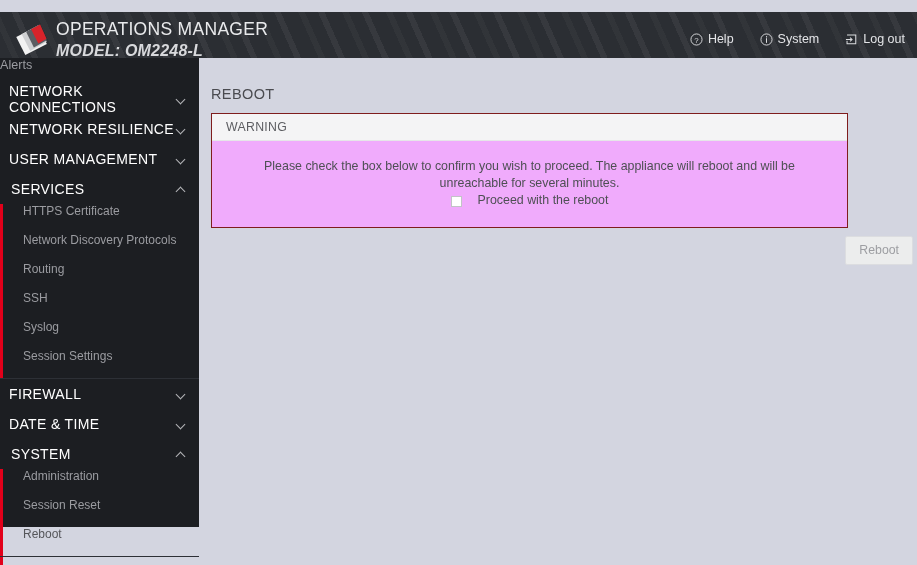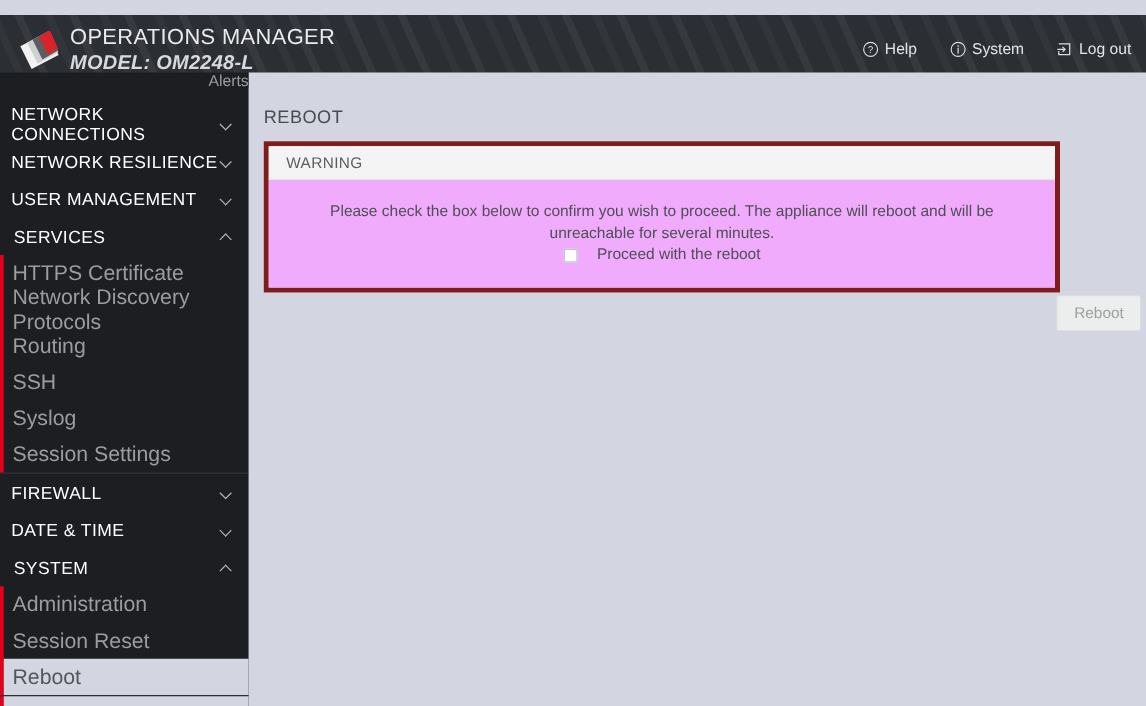--- a/index.html
+++ b/index.html
@@ -138,46 +138,43 @@
     top: 4px;
     transform: rotate(-135deg);
   }
   .submenu {
     position: relative;
     border-left: 3px solid #e2001a;
   }
   .side-item {
     height: 29px;
     display: flex;
-    align-items: center;
-    padding-left: 7px;
+    padding-left: 20px;
     color: #9b9ca1;
-    font-size: 17px;
+    font-size: 12px;
     cursor: pointer;
     box-sizing: border-box;
   }
   .side-item.active {
     background: #d3d5e0;
     color: #55565a;
   }
   .side-divider {
     height: 1px;
     background: #2d3036;
     margin: 0;
   }
   .side-top-item {
     height: 26px;
     display: flex;
     align-items: flex-start;
-    padding-left: 10px;
     color: #9b9ca1;
     font-size: 12.6px;
     cursor: pointer;
     box-sizing: border-box;
-    justify-content: flex-end;
   }
 
   
   .content {
     position: absolute;
     left: 199px; top: 58px;
     width: 718px; height: 507px;
     background: #d3d5e0;
     box-sizing: border-box;
   }
@@ -186,21 +183,21 @@
     left: 12px; top: 28px;
     color: #4a4b50;
     font-size: 14.5px;
     letter-spacing: 0.4px;
   }
   .panel {
     position: absolute;
     left: 12px; top: 55px;
     width: 637px;
     background: #ffffff;
-    border: 4px solid #7f1d1d;
+    border: 1px solid #7f1d1d;
     box-sizing: border-box;
   }
   .panel-head {
     height: 26px;
     background: #f4f4f5;
     border-bottom: 1px solid #e6e6e8;
     display: flex;
     align-items: center;
     padding-left: 14px;
     color: #5c5d61;

